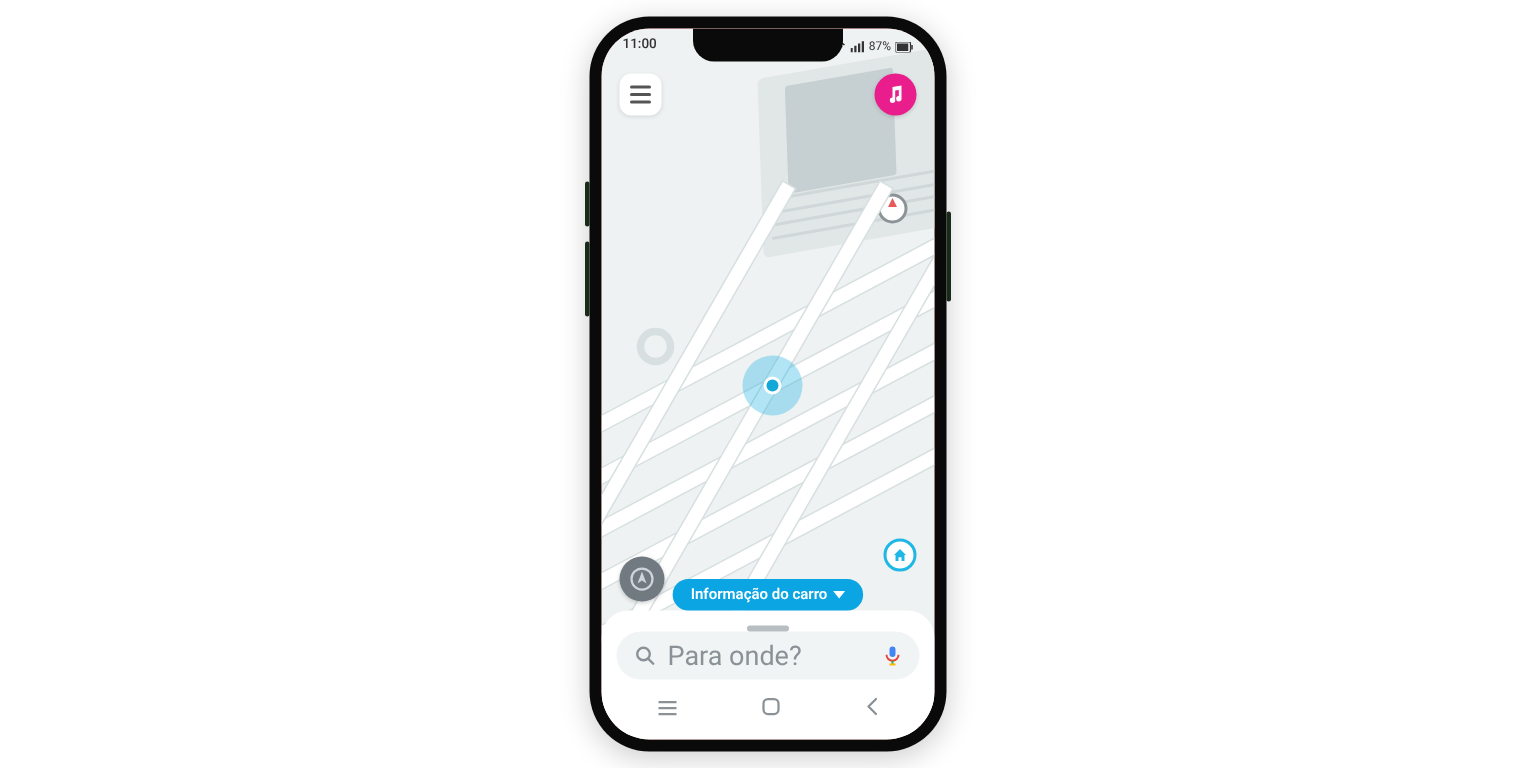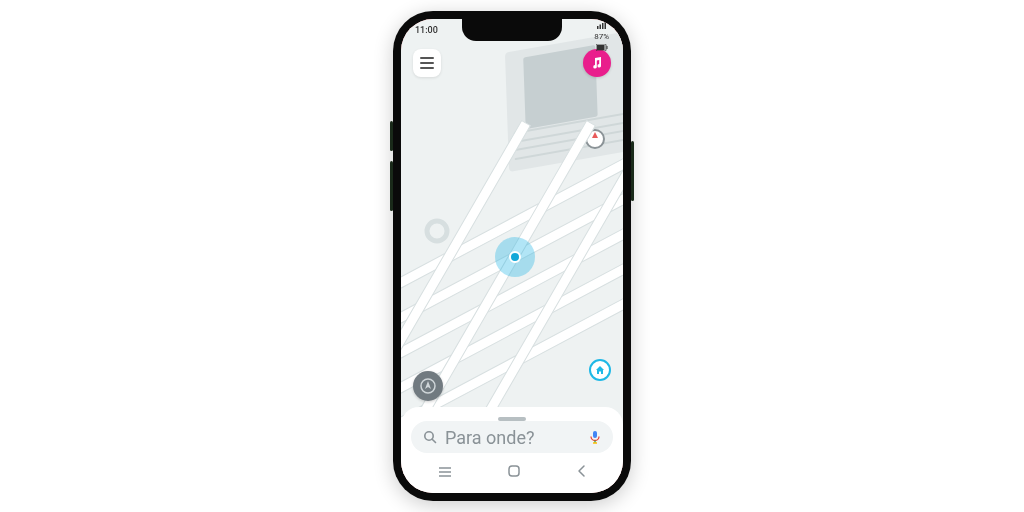--- a/index.html
+++ b/index.html
@@ -55,21 +55,21 @@
     height: 22px;
     display: flex;
     justify-content: space-between;
     align-items: center;
     padding: 0 14px;
     font-size: 9px;
     color: #333;
     z-index: 40;
   }
   .status-left { font-weight: 500; }
-  .status-right { display: flex; align-items: center; gap: 3px; font-size: 8px; flex-direction: column; }
+  .status-right { display: flex; align-items: flex-end; gap: 3px; font-size: 8px; }
   .map-canvas {
     position: absolute;
     inset: 0;
     background: #eef2f2;
     overflow: hidden;
   }
   .building {
     position: absolute;
     top: 22px;
     right: -14px;
@@ -341,20 +341,23 @@
       </svg>
     </div>
 
     <div class="recenter-btn">
       <svg width="16" height="16" viewBox="0 0 16 16">
         <circle cx="8" cy="8" r="7" fill="none" stroke="#cfd5d8" stroke-width="1.5"></circle>
         <path d="M8 3 L11 11 L8 9 L5 11 Z" fill="#cfd5d8"></path>
       </svg>
     </div>
 
+    <div class="car-info-pill">
+      <span>Informação do carro</span>
+    </div>
 
     <div class="drag-handle"></div>
 
     <div class="bottom-sheet">
       <div class="search-row">
         <svg width="14" height="14" viewBox="0 0 14 14">
           <circle cx="6" cy="6" r="4.2" fill="none" stroke="#8a9297" stroke-width="1.6"></circle>
           <line x1="9.2" y1="9.2" x2="12.5" y2="12.5" stroke="#8a9297" stroke-width="1.6" stroke-linecap="round"></line>
         </svg>
         <div class="search-placeholder">Para onde?</div>

